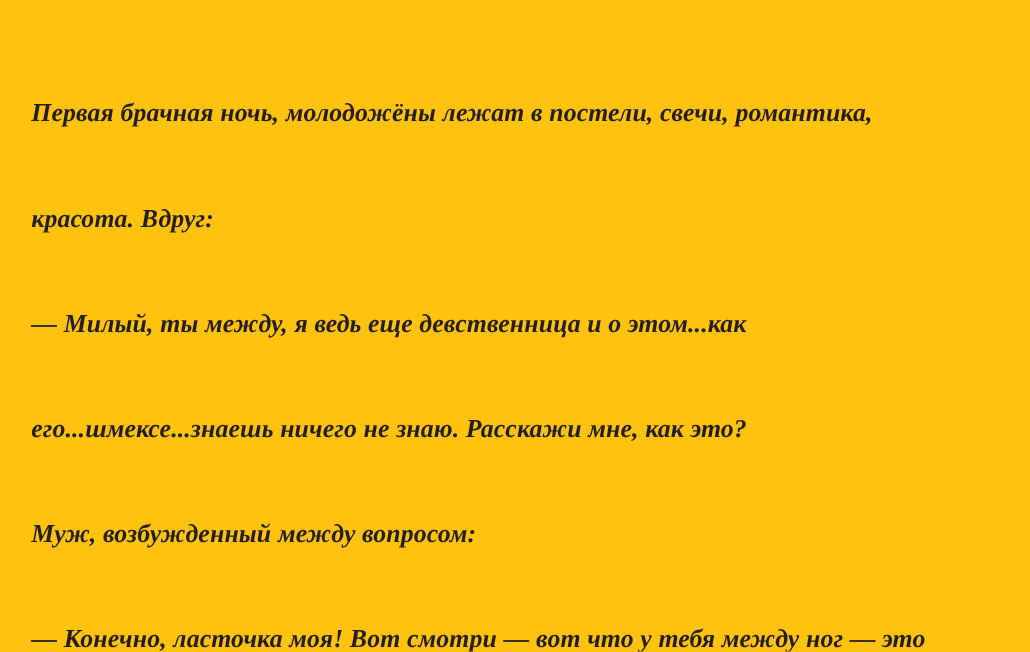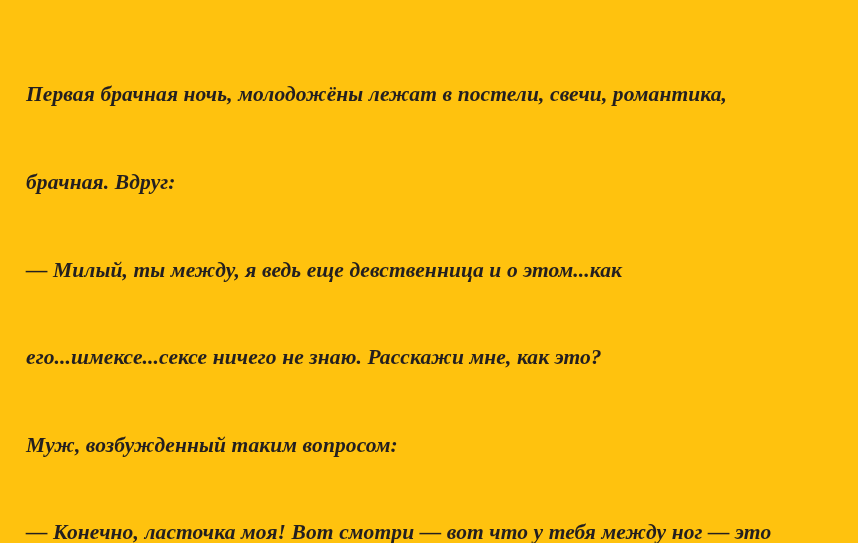--- a/index.html
+++ b/index.html
@@ -34,24 +34,24 @@
   .joke-line {
     display: block;
   }
 </style>
 </head>
 <body style="background: rgb(255, 194, 14);">
 
 <div id="joke-card" style="background: rgb(255, 194, 14); color: rgb(35, 31, 32);">
   <div class="joke-text">
     <span class="joke-line">Первая брачная ночь, молодожёны лежат в постели, свечи, романтика,</span>
-    <span class="joke-line">брачная. Вдруг:</span>
+    <span class="joke-line">красота. Вдруг:</span>
     <span class="joke-line">— Милый, ты между, я ведь еще девственница и о этом...как</span>
-    <span class="joke-line">его...шмексе...сексе ничего не знаю. Расскажи мне, как это?</span>
-    <span class="joke-line">Муж, возбужденный таким вопросом:</span>
+    <span class="joke-line">его...шмексе...знаешь ничего не знаю. Расскажи мне, как это?</span>
+    <span class="joke-line">Муж, возбужденный между вопросом:</span>
     <span class="joke-line">— Конечно, ласточка моя! Вот смотри — вот что у тебя между ног — это</span>
     
     
     
     
     
     
     
     
     

